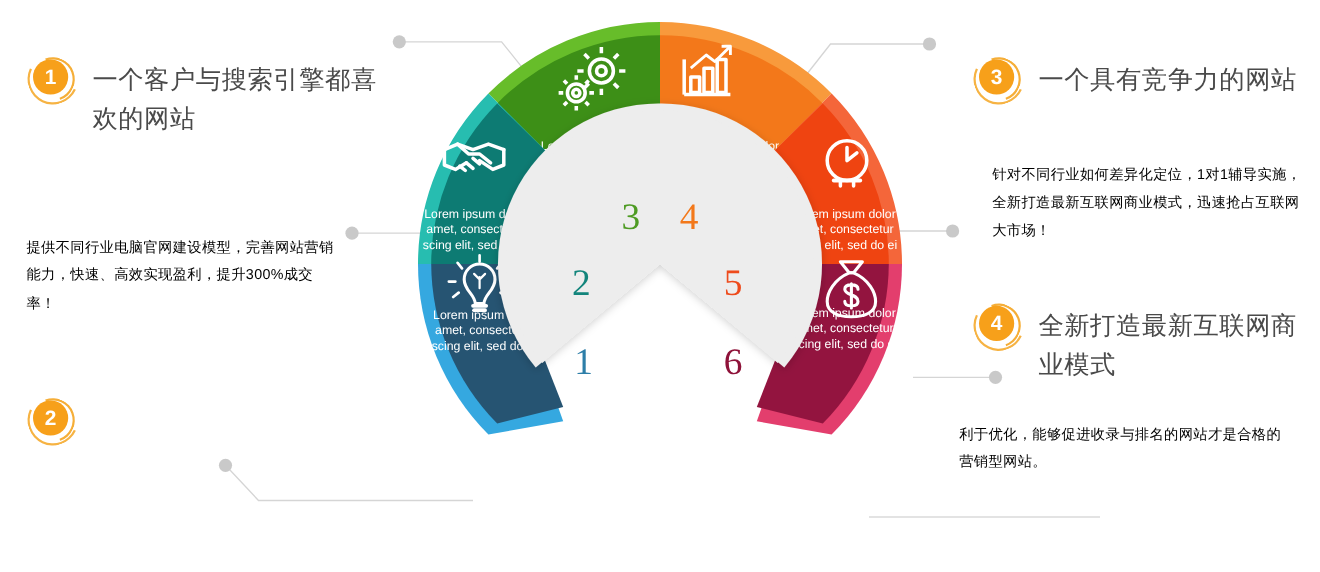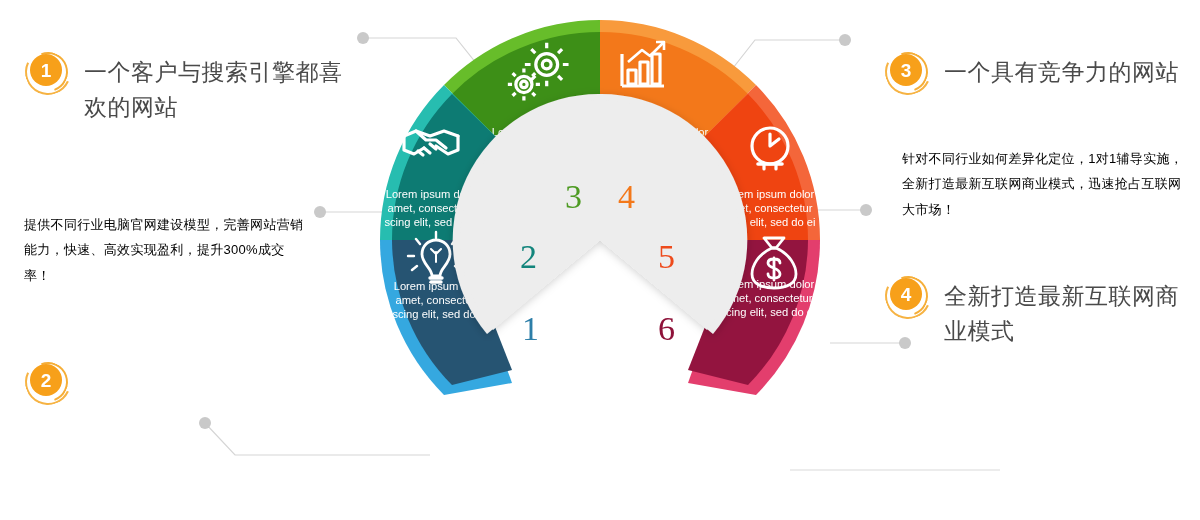--- a/index.html
+++ b/index.html
@@ -222,14 +222,15 @@
     <div class="head">
       <div class="badge">
         <div class="ring"></div>
         <div class="ring2"></div>
         <div class="disc">4</div>
       </div>
       <div class="head-text">全新打造最新互联网商业模式</div>
     </div>
   </div>
 
+  <div class="block para" style="left:872px;top:382px;width:300px;">利于优化，能够促进收录与排名的网站才是合格的营销型网站。</div>
 
 </div>
 
 </body></html>

